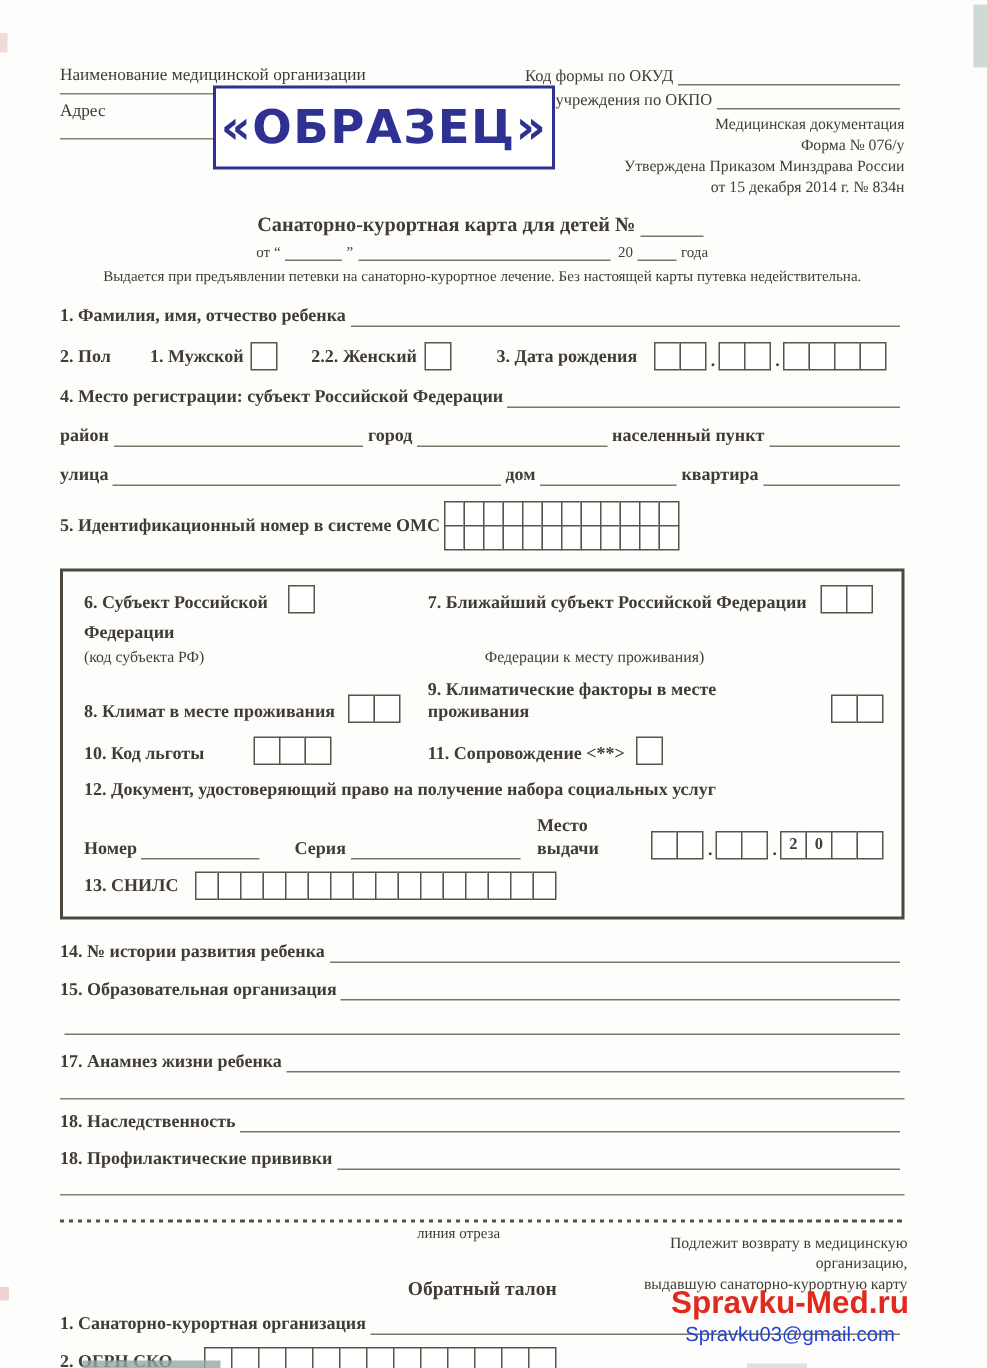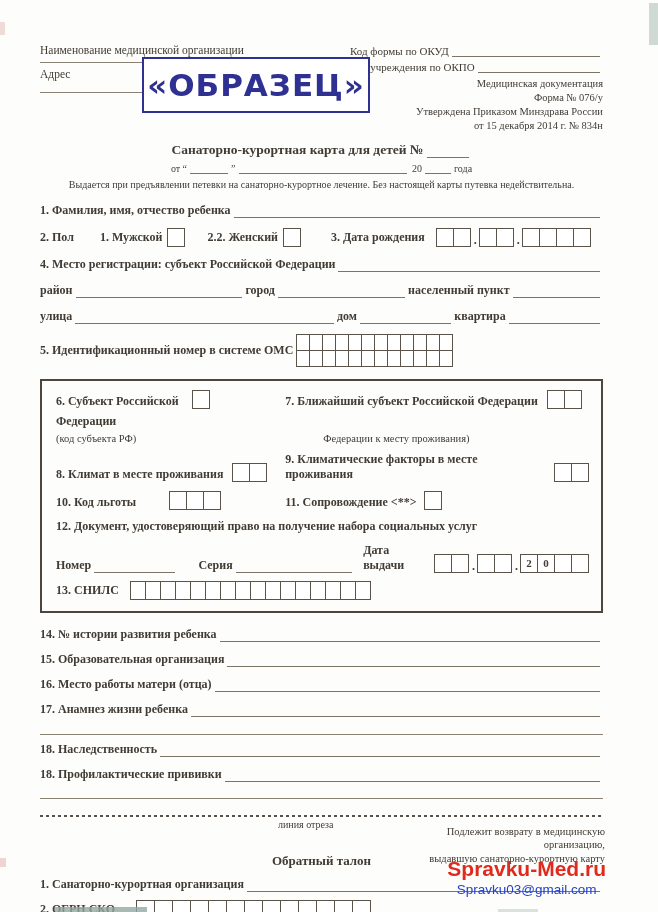--- a/index.html
+++ b/index.html
@@ -266,21 +266,21 @@
         </div>
       </div>
       <div class="crow" style="margin-top:9px;">
         <span class="lbl">12. Документ, удостоверяющий право на получение набора социальных услуг</span>
       </div>
       <div class="crow" style="margin-top:9px;">
         <span class="lbl">Номер</span>
         <span class="fillw" style="width:92px;"></span>
         <span class="lbl" style="margin-left:20px;">Серия</span>
         <span class="fillw" style="width:132px;"></span>
-        <span class="lbl" style="margin-left:8px;">Дата выдачи</span>
+        <span class="lbl" style="margin-left:8px;">Место выдачи</span>
         <span class="cells" style="margin-left:10px;">
             <span class="cell"></span>
             <span class="cell"></span>
             <span class="dot">.</span>
             <span class="cell"></span>
             <span class="cell"></span>
             <span class="dot">.</span>
             <span class="cell">2</span>
             <span class="cell">0</span>
             <span class="cell"></span>
@@ -312,21 +312,20 @@
 
     <div class="row" style="margin-top:14px;">
       <span class="lbl">14. № истории развития ребенка</span>
       <span class="fill"></span>
     </div>
     <div class="row" style="margin-top:10px;">
       <span class="lbl">15. Образовательная организация</span>
       <span class="fill"></span>
     </div>
     <div class="row" style="margin-top:10px;">
-      <span class="lbl">16. Место работы матери (отца)</span>
       <span class="fill"></span>
     </div>
     <div class="row" style="margin-top:10px;">
       <span class="lbl">17. Анамнез жизни ребенка</span>
       <span class="fill"></span>
     </div>
     <div class="uline" style="margin-top:17px;"></div>
     <div class="row" style="margin-top:7px;">
       <span class="lbl">18. Наследственность</span>
       <span class="fill"></span>

